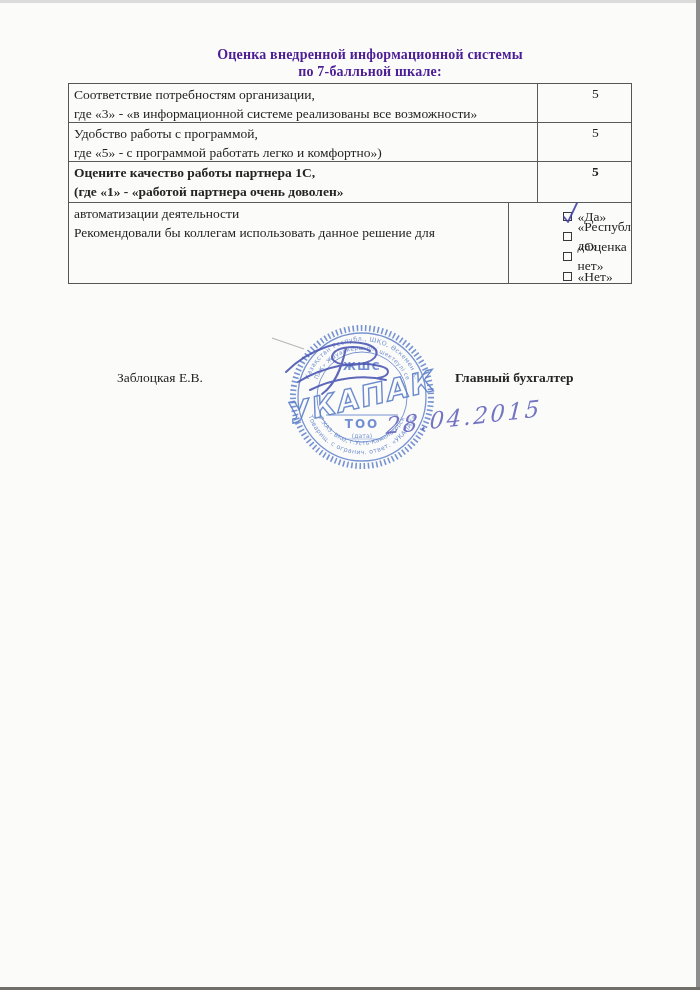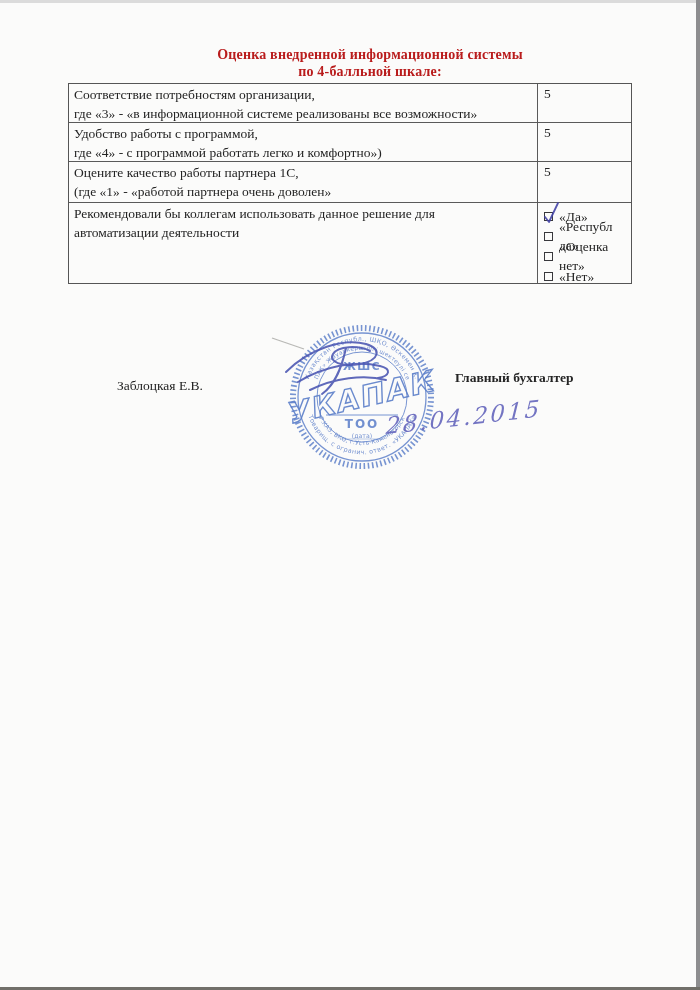--- a/index.html
+++ b/index.html
@@ -8,41 +8,41 @@
     background:#fbfbfa;overflow:hidden;
     font-family:"Liberation Serif", serif;color:#242424;
   }
   
   .edge-top{position:absolute;top:0;left:0;right:0;height:3px;background:#c9c9cb;opacity:.65;}
   .edge-right{position:absolute;top:0;right:0;bottom:0;width:4px;background:#8d8d8f;}
   .edge-bottom{position:absolute;left:0;right:0;bottom:0;height:3px;background:#716f69;}
 
   .doc-title{
     position:absolute;top:46px;left:40px;width:660px;text-align:center;
-    font-weight:bold;font-size:14px;line-height:17px;color:#b91c1c;
+    font-weight:bold;font-size:14px;line-height:17px;color:#4c1d95;
     letter-spacing:.2px;
   }
 
   .rating-table{
     position:absolute;left:68px;top:83px;width:564px;
     border:1px solid #555;box-sizing:border-box;background:transparent;
     font-size:13.5px;line-height:19px;
   }
-  .t-row{display:flex;box-sizing:border-box;}
+  .t-row{display:flex;box-sizing:border-box;gap:48px;}
   .t-row.bordered{border-bottom:1px solid #5a5a5a;}
   .t-q{width:469px;box-sizing:border-box;border-right:1px solid #5a5a5a;padding:1px 6px 0 5px;}
   .t-v{flex:1;box-sizing:border-box;padding:0 0 0 6px;}
-  .r1{height:39px;} .r2{height:39px;justify-content:flex-end;} .r3{height:41px;} .r4{height:80px;}
+  .r1{height:39px;} .r2{height:39px;justify-content:flex-end;} .r3{height:41px;font-weight:bold;} .r4{height:80px;}
 
   .opts{padding-top:3px;}
   .opt{height:20px;display:flex;align-items:center;}
   .cb{position:relative;width:9px;height:9px;border:1px solid #38383c;margin-right:6px;flex:0 0 auto;box-sizing:border-box;}
   .cb svg.check{position:absolute;left:-3px;top:-13px;width:20px;height:24px;overflow:visible;}
 
-  .sig-name{position:absolute;left:117px;top:378px;font-size:13.5px;}
+  .sig-name{position:absolute;left:117px;top:370px;font-size:13.5px;}
   .sig-role{position:absolute;left:455px;top:370px;font-size:13.5px;font-weight:bold;}
 
   .stamp-svg{position:absolute;left:270px;top:308px;width:184px;height:180px;}
   .sig-svg{position:absolute;left:258px;top:326px;width:175px;height:80px;}
 
   .hand-date{
     position:absolute;left:386px;top:413px;
     font-family:"DejaVu Serif", serif;font-style:italic;
     font-size:23px;color:#6566bd;letter-spacing:2.5px;
     transform:rotate(-6.5deg) skewX(-10deg);transform-origin:left center;
@@ -52,52 +52,52 @@
 </head>
 <body>
 
 <div class="page">
   <div class="edge-top"></div>
   <div class="edge-right"></div>
   <div class="edge-bottom"></div>
 
   <div class="doc-title">
     <div>Оценка внедренной информационной системы</div>
-    <div>по 4-балльной шкале:</div>
+    <div>по 7-балльной шкале:</div>
   </div>
 
   <div class="rating-table">
     <div class="t-row bordered r1">
       <div class="t-q">
         <div>Соответствие потребностям организации,</div>
         <div>где «3» - «в информационной системе реализованы все возможности»</div>
       </div>
       <div class="t-v">5</div>
     </div>
 
     <div class="t-row bordered r2">
       <div class="t-q">
         <div>Удобство работы с программой,</div>
-        <div>где «4» - с программой работать легко и комфортно»)</div>
+        <div>где «5» - с программой работать легко и комфортно»)</div>
       </div>
       <div class="t-v">5</div>
     </div>
 
     <div class="t-row bordered r3">
       <div class="t-q">
         <div>Оцените качество работы партнера 1С,</div>
         <div>(где «1» - «работой партнера очень доволен»</div>
       </div>
       <div class="t-v">5</div>
     </div>
 
     <div class="t-row r4">
       <div class="t-q">
+        <div>автоматизации деятельности</div>
         <div>Рекомендовали бы коллегам использовать данное решение для</div>
-        <div>автоматизации деятельности</div>
       </div>
       <div class="t-v opts">
         <div class="opt">
           <span class="cb">
             <svg class="check" viewBox="0 0 20 24">
               <path d="M3,17 L7,22 L16,3" fill="none" stroke="#4444a6" stroke-width="1.8" stroke-linecap="round" stroke-linejoin="round" opacity=".9"></path>
             </svg>
           </span>
           <span>«Да»</span>
         </div>

